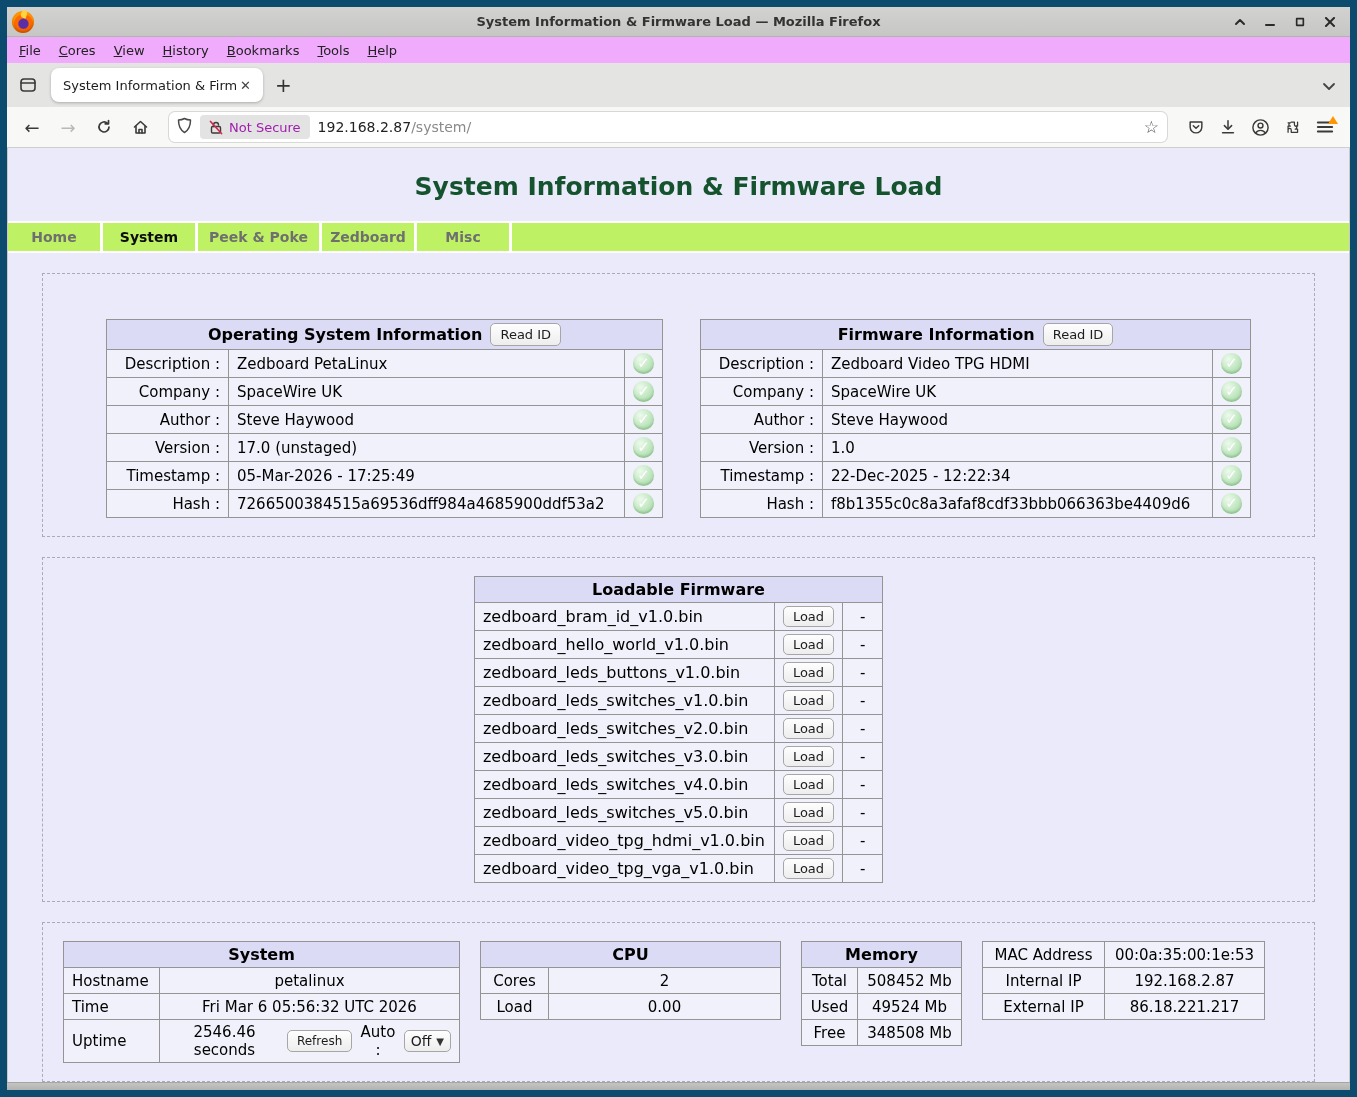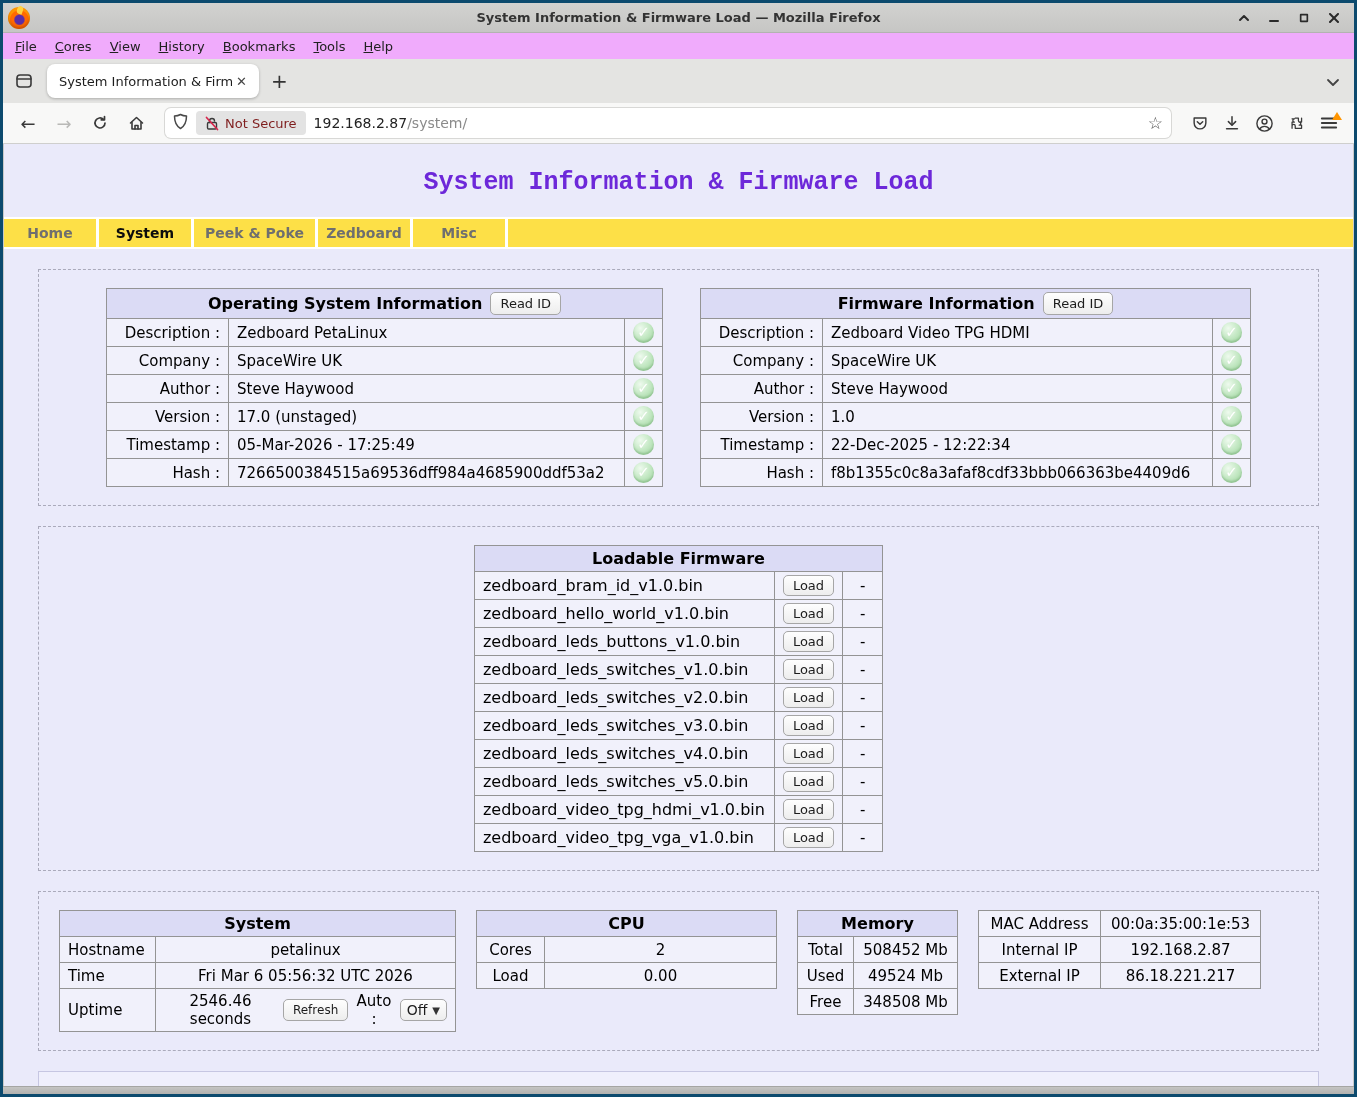--- a/index.html
+++ b/index.html
@@ -1,20 +1,20 @@
 <!DOCTYPE html>
 <html><head>
 <meta charset="utf-8">
 <style>
   * { margin:0; padding:0; box-sizing:border-box; }
   html,body { width:1357px; height:1097px; overflow:hidden; }
   body { font-family:"DejaVu Sans","Liberation Sans",sans-serif; background:#9a9a9a; }
 
   .window { width:1357px; height:1097px; display:flex; flex-direction:column;
-            border:3px solid #0c4a6e; background:#eaeafa; }
+            border:7px solid #0c4a6e; background:#eaeafa; }
 
   
   .titlebar { height:30px; background:linear-gradient(#d2d2d0,#c6c6c4); display:flex;
               align-items:center; position:relative; flex:0 0 auto; border-bottom:1px solid #b3b3b1; }
   .fx-logo { width:22px; height:22px; margin-left:5px; border-radius:50%;
              background:radial-gradient(circle at 52% 58%, #5a2ea6 0 26%, #ff6a00 34% 52%, #ff9500 58% 72%, #ffcb33 80%);
              box-shadow:inset 0 -2px 3px rgba(120,30,0,.4); position:relative; }
   .fx-logo::after { content:""; position:absolute; top:-1px; left:9px; width:6px; height:8px;
              background:#ffd23f; border-radius:50% 50% 0 50%; transform:rotate(20deg); }
   .win-title { position:absolute; left:0; right:0; text-align:center; font-size:13px;
@@ -43,47 +43,47 @@
 
   
   .navbar { height:41px; background:#f8f8f7; border-bottom:1px solid #cfcfcd; display:flex;
             align-items:center; padding:0 10px; gap:6px; flex:0 0 auto; }
   .nav-ic { width:30px; height:30px; display:flex; align-items:center; justify-content:center;
             font-size:18px; color:#3a3a3a; border-radius:4px; }
   .nav-ic.disabled { color:#b9b9b7; }
   .urlbar { flex:1; height:30px; background:#ffffff; border-radius:6px; margin:0 8px;
             box-shadow:0 0 0 1px #d8d8d6; display:flex; align-items:center; padding:0 8px; gap:8px; }
   .chip { background:#e3e3e3; border-radius:4px; height:24px; display:flex; align-items:center;
-          gap:6px; padding:0 9px; font-size:13px; color:#7f1d1d; }
+          gap:6px; padding:0 9px; font-size:13px; color:#a21caf; }
   .url-text { font-size:14px; color:#222; flex:1; white-space:nowrap; }
   .url-path { color:#8a8a8a; }
   .star { font-size:17px; color:#555; }
   .tool-icons { display:flex; gap:14px; align-items:center; padding:0 6px; }
   .tool-icons .ic { position:relative; display:flex; }
   .badge { position:absolute; top:-3px; right:-4px; width:0; height:0;
            border-left:5px solid transparent; border-right:5px solid transparent;
            border-bottom:8px solid #ff9500; }
 
   
   .page { flex:1; background:#eaeafa; overflow:hidden; border-left:1px solid #c9c9c7;
           border-right:1px solid #c9c9c7; }
-  h1.page-title { text-align:center; font-size:25px; font-weight:bold; color:#6d28d9;
-                  padding:24px 0 20px;font-family:Liberation Mono, monospace; }
+  h1.page-title { text-align:center; font-size:25px; font-weight:bold; color:#14532d;
+                  padding:24px 0 20px; }
 
   .navtabs { background:#ffffff; padding:2px 0; display:flex; gap:3px; }
-  .navtab { background:#fde047; padding:6px 0; width:92px; text-align:center; font-size:14px;
+  .navtab { background:#bef264; padding:6px 0; width:92px; text-align:center; font-size:14px;
             font-weight:bold; color:#6f6f6f; }
   .navtab.wide { width:121px; }
   .navtab.active { color:#0d0d0d; }
   .navtab.filler { flex:1; }
 
   .dashed-box { border:1px dashed #aab; margin:20px 34px 8px; padding:18px 0; }
 
   
-  .info-row { display:flex; justify-content:center; gap:37px; }
+  .info-row { display:flex; justify-content:center; gap:37px;margin-top:27px; }
   table.grid { border-collapse:collapse; background:#f1f1fb; }
   table.grid th, table.grid td { border:1px solid #949494; font-size:15px; color:#000;
                                  padding:3px 8px; height:26px; }
   table.grid th { background:#dbdbf5; font-size:16px; }
   .hdr-flex { display:flex; align-items:center; justify-content:center; gap:8px; }
   td.lbl { text-align:right; white-space:nowrap; }
   td.val { text-align:left; }
   .os-table td.lbl { width:122px; } .os-table td.val { width:396px; }
   .fw-table td.lbl { width:122px; } .fw-table td.val { width:390px; }
   td.chk { width:32px; text-align:center; padding:2px; }

